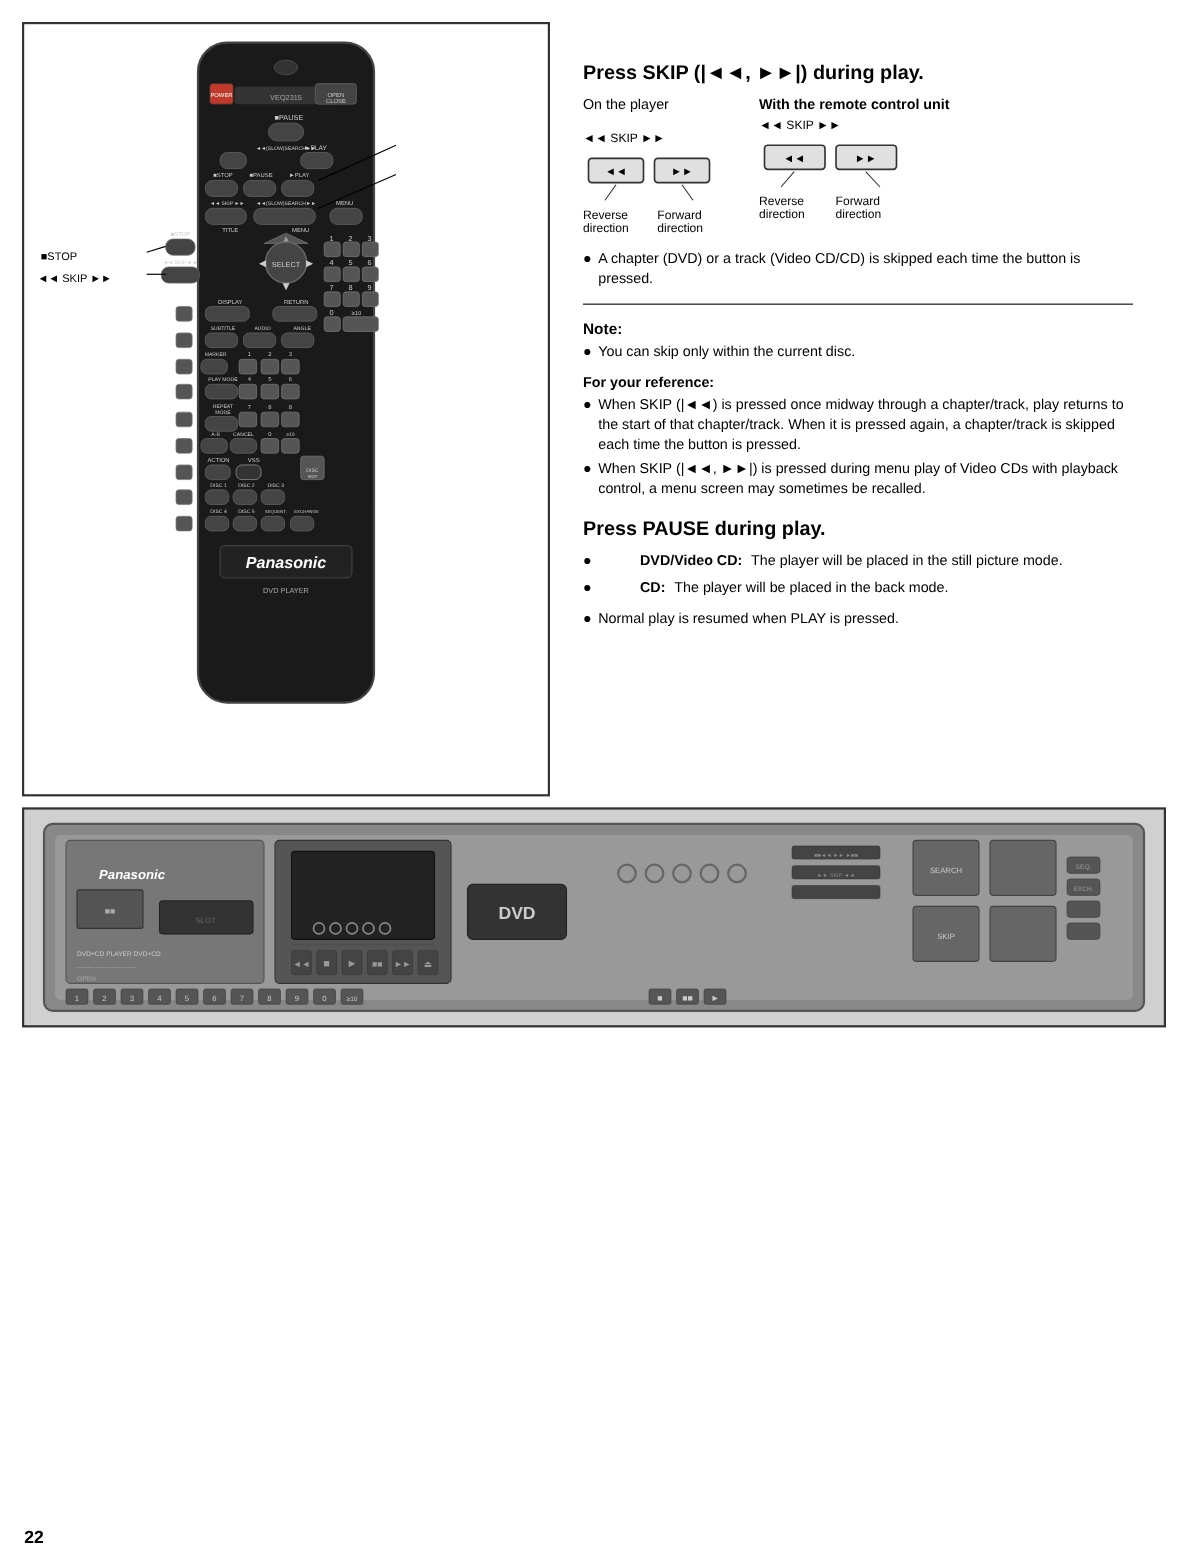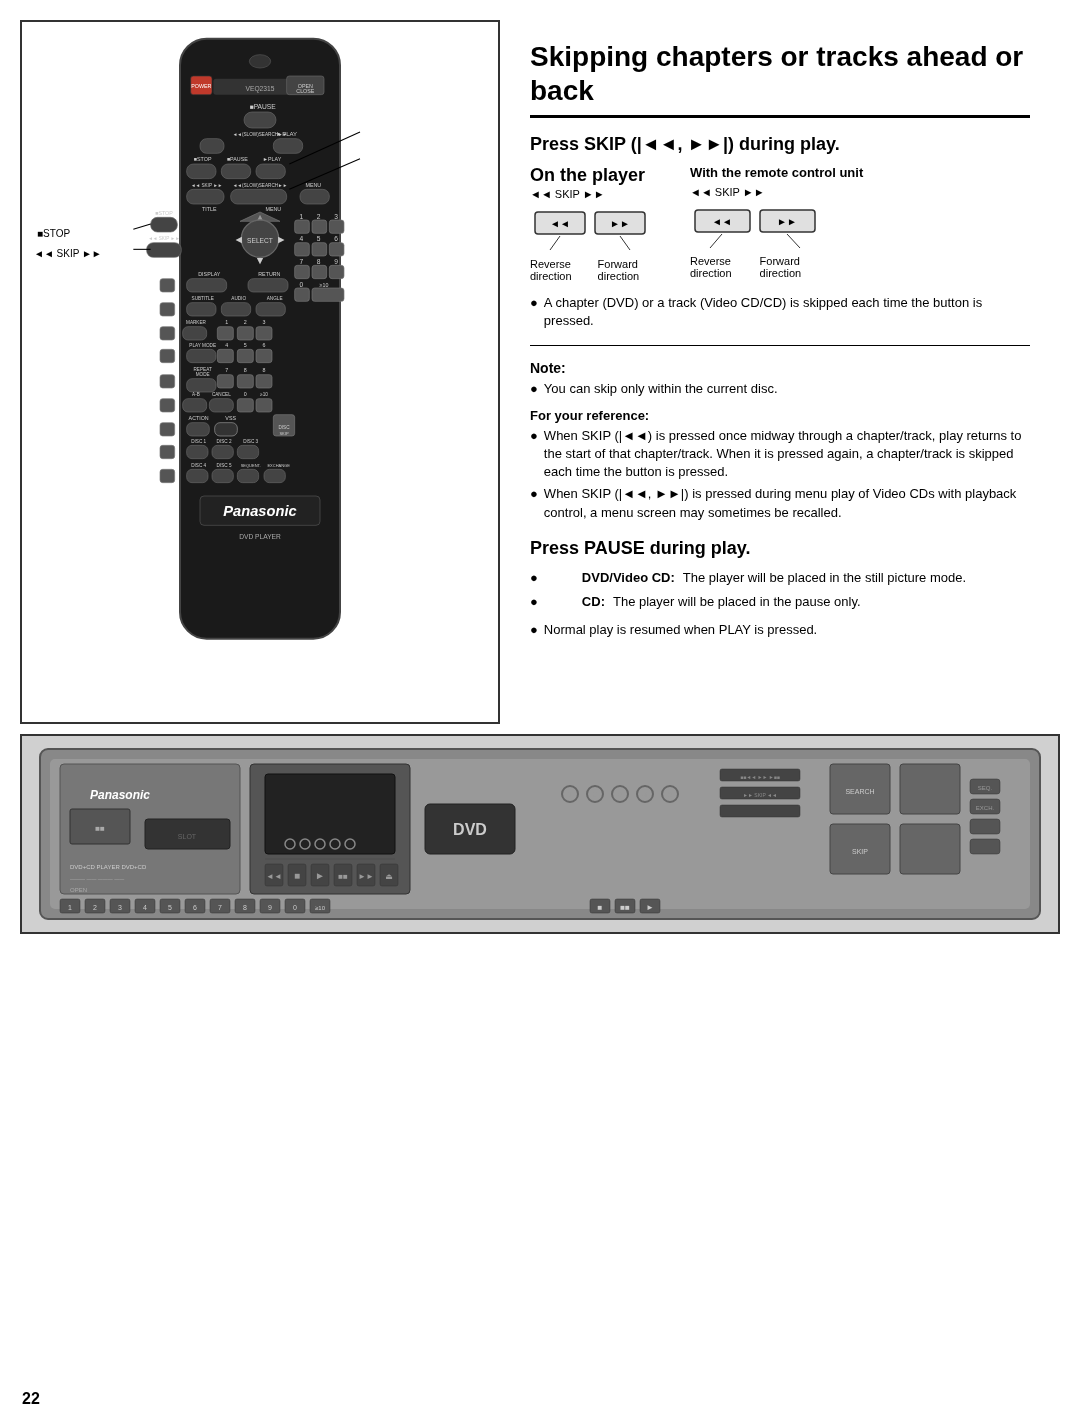--- a/index.html
+++ b/index.html
@@ -364,28 +364,27 @@
           <div>■STOP</div>
         </div>
         <div style="position:absolute; left:2px; top:215px; font-size:10px; line-height:1.3;">
           <div>◄◄ SKIP ►►</div>
         </div>
       </div>
     </div>
 
     <div class="right-panel">
 
-      <h1 class="section-title">Skipping chapters or tracks ahead or back</h1>
 
       <h2 class="subsection-title">Press SKIP (|◄◄, ►►|) during play.</h2>
 
       <div style="display:flex; gap:40px; margin-bottom:12px; align-items:flex-start;">
 
         <div>
-          <div style="font-size:18px; font-weight:bold; margin-bottom:2px;">On the player</div>
+          <div style="font-size:13px; font-weight:normal; margin-bottom:18px;">On the player</div>
           <div style="font-size:11px; margin-bottom:4px;">◄◄ SKIP ►►</div>
           <div style="display:flex; gap:4px; align-items:flex-end; margin-bottom:4px;">
             <div style="display:flex; flex-direction:column; align-items:center;">
               <svg width="120" height="50" viewBox="0 0 120 50">
 
                 <rect x="5" y="8" width="50" height="22" rx="3" fill="#e0e0e0" stroke="#333" stroke-width="1.5"></rect>
                 <rect x="65" y="8" width="50" height="22" rx="3" fill="#e0e0e0" stroke="#333" stroke-width="1.5"></rect>
                 <text x="30" y="23" text-anchor="middle" font-size="10" font-family="Arial">◄◄</text>
                 <text x="90" y="23" text-anchor="middle" font-size="10" font-family="Arial">►►</text>
 
@@ -463,21 +462,21 @@
 
       <div class="pause-item">
         <span class="bullet">●</span>
         <span class="pause-label">DVD/Video CD:</span>
         <span>The player will be placed in the still picture mode.</span>
       </div>
 
       <div class="pause-item">
         <span class="bullet">●</span>
         <span class="pause-label">CD:</span>
-        <span>The player will be placed in the pause only.</span>
+        <span>The player will be placed in the back mode.</span>
       </div>
 
       <div class="bullet-item" style="margin-top:10px;">
         <span class="bullet">●</span>
         <span>Normal play is resumed when PLAY is pressed.</span>
       </div>
 
     </div>
   </div>
 

